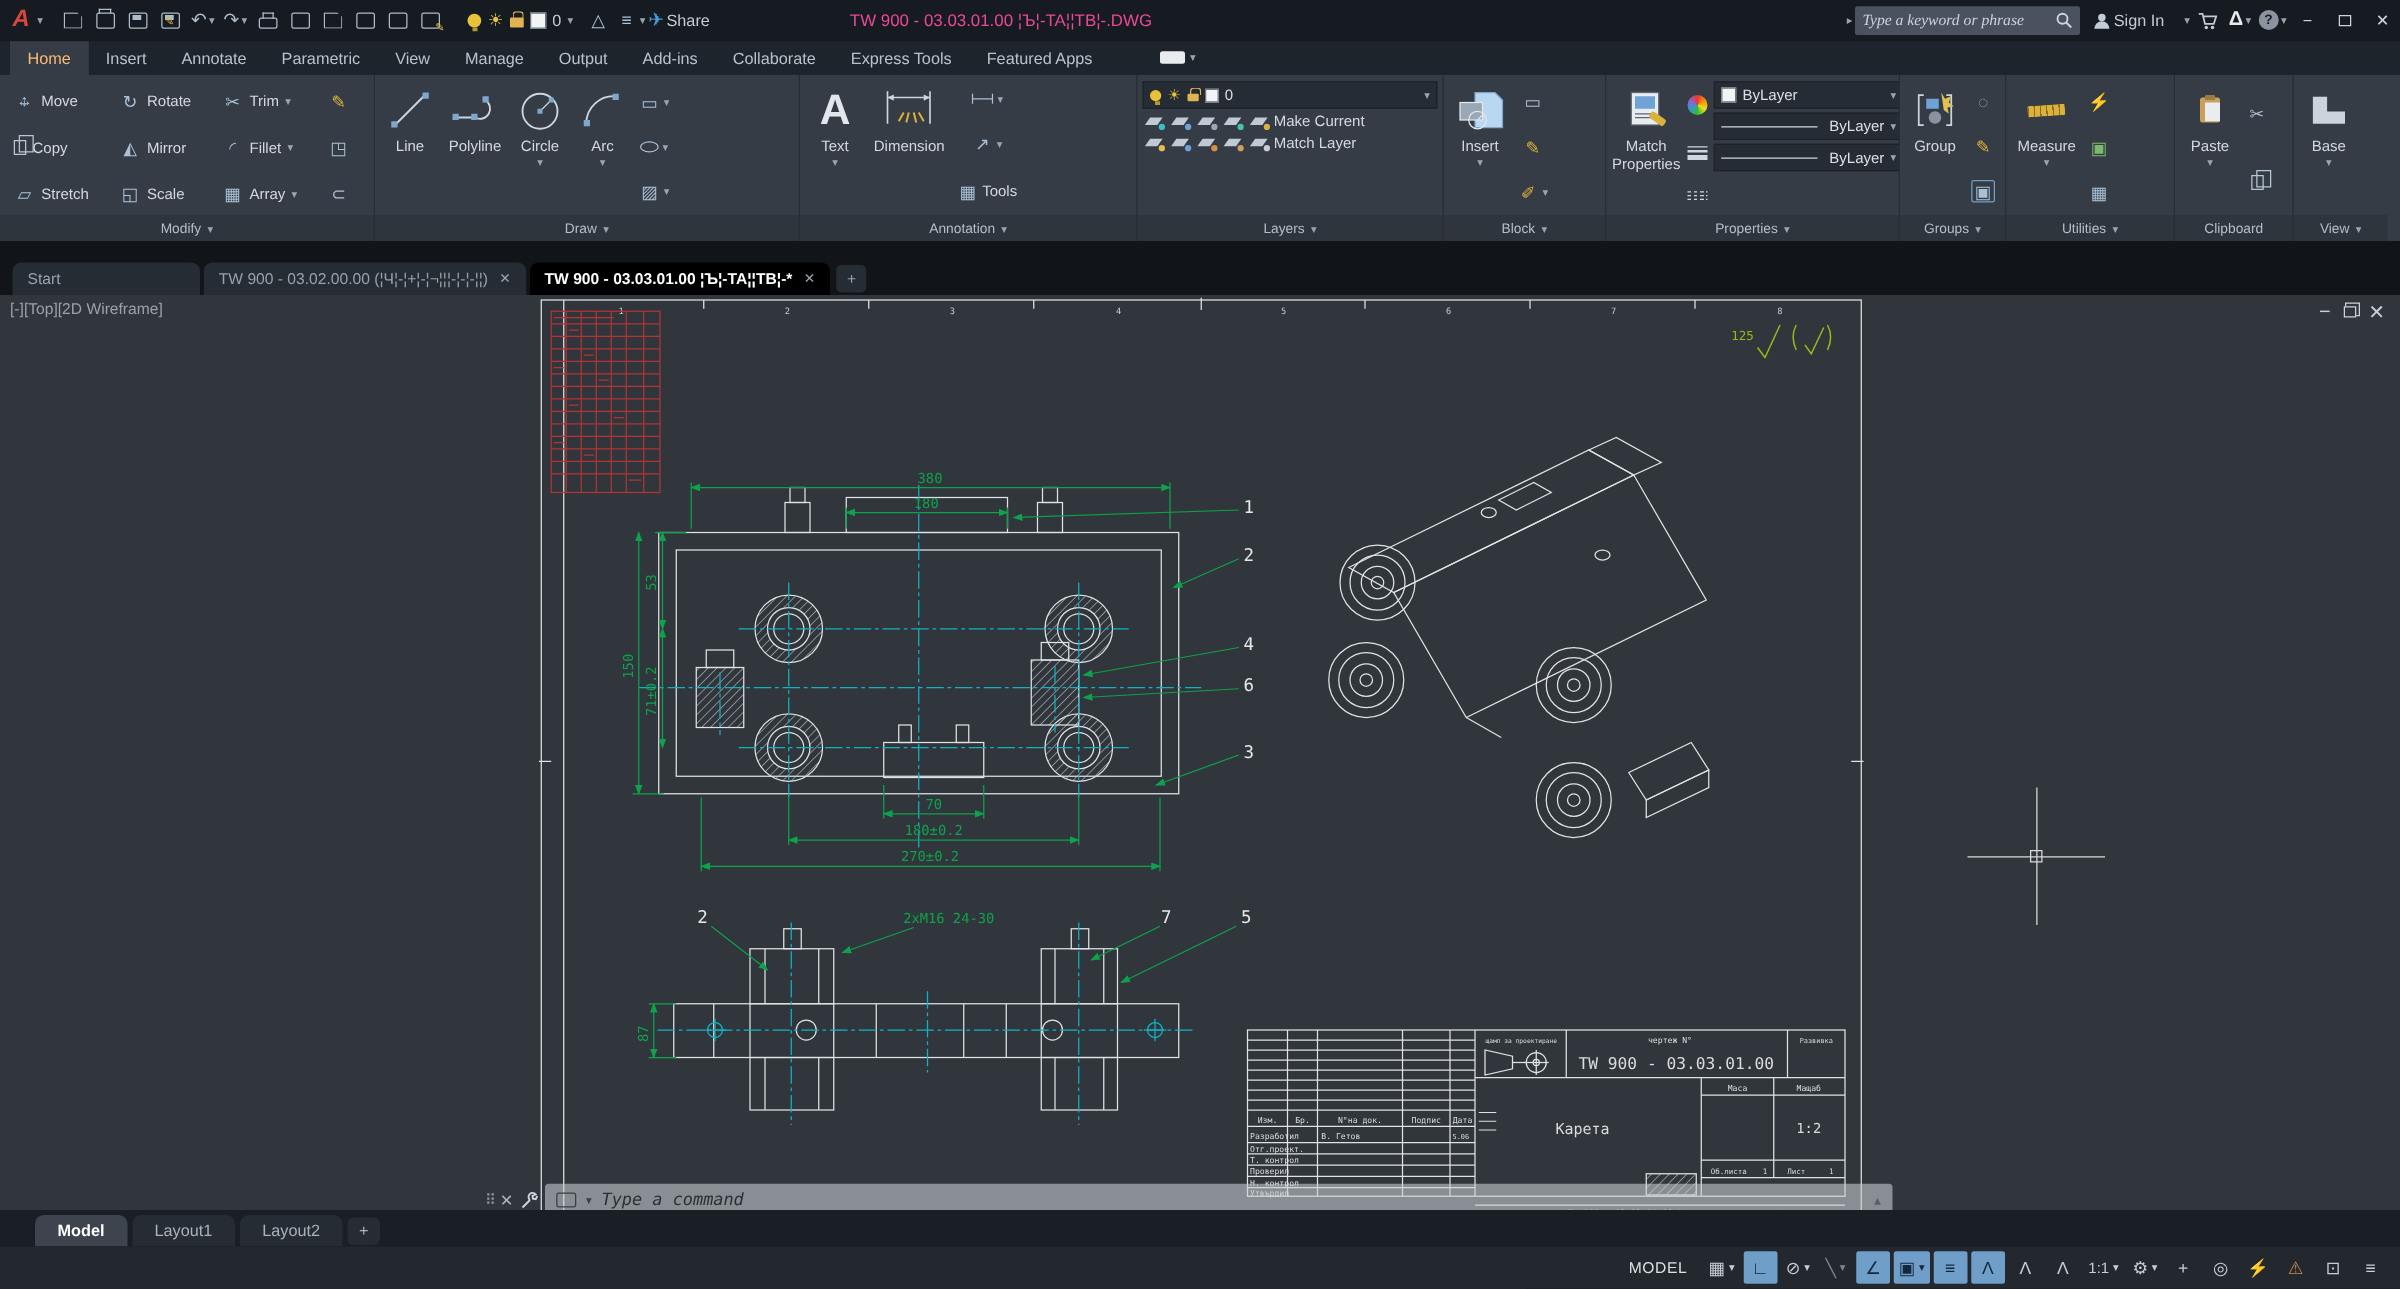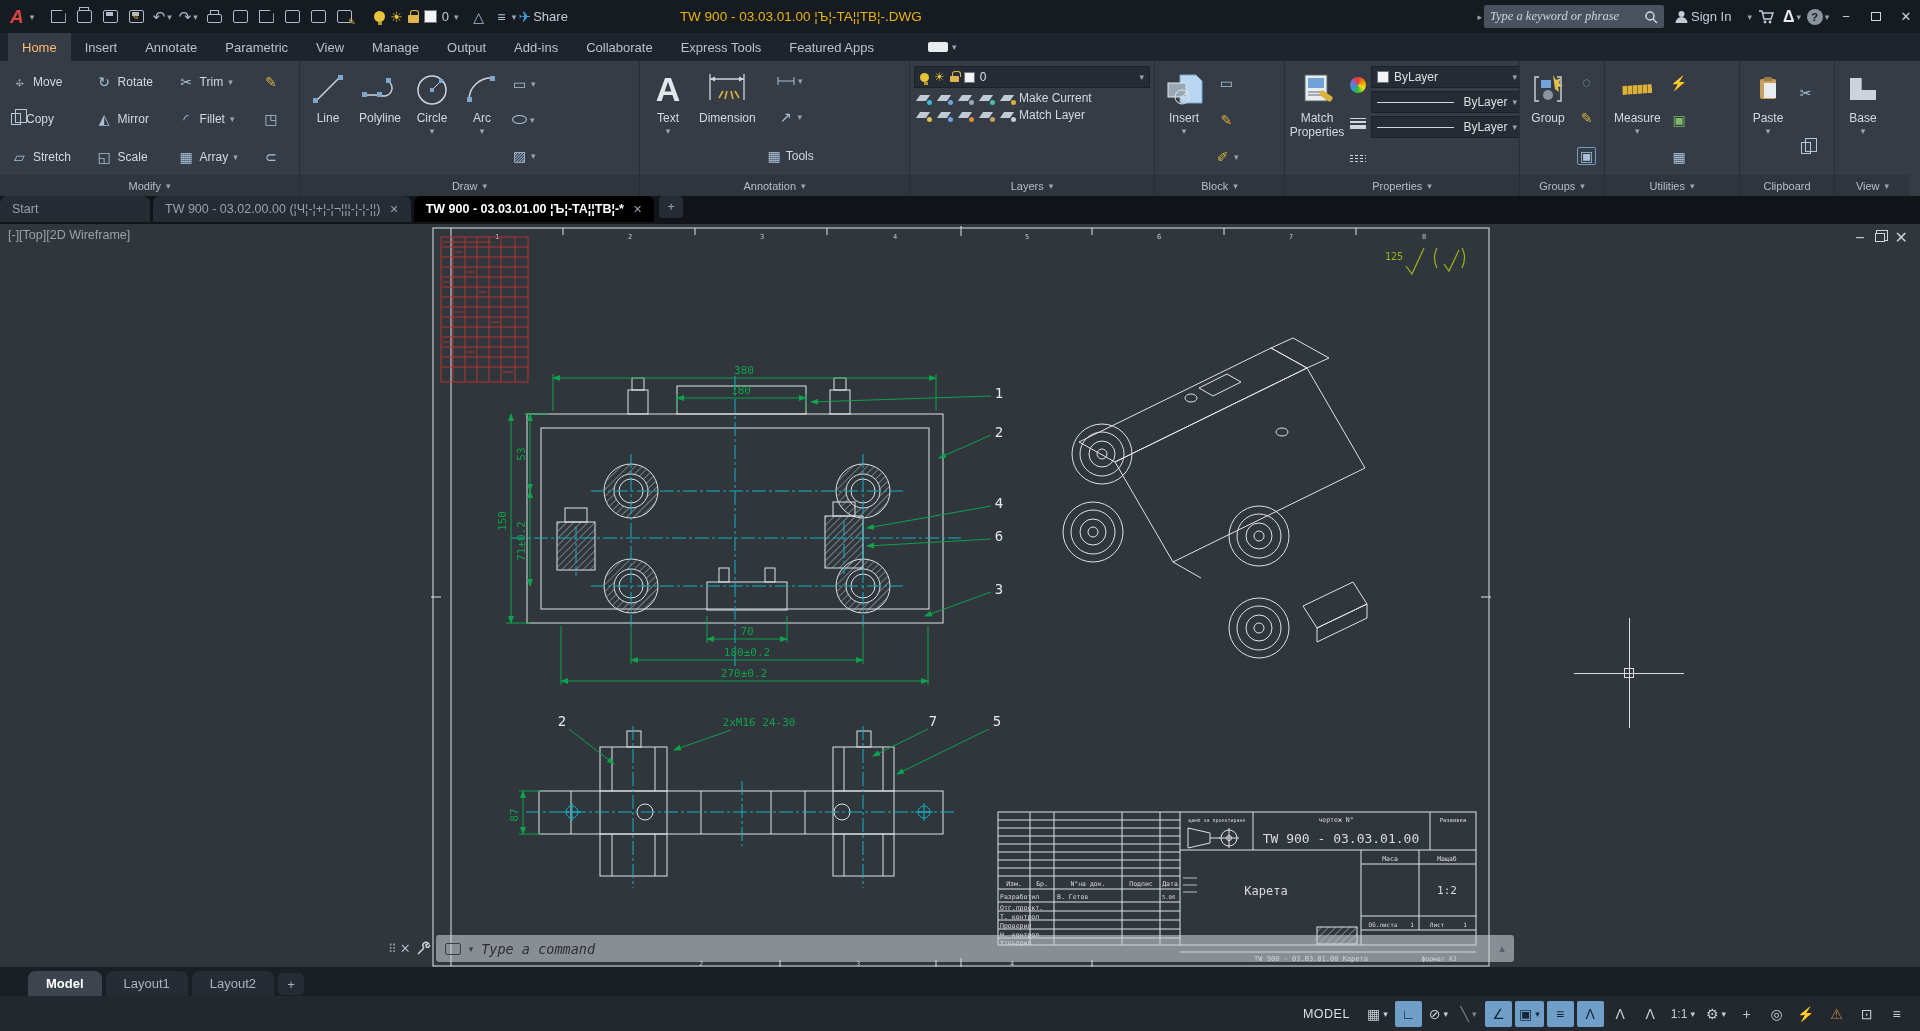--- a/index.html
+++ b/index.html
@@ -20,21 +20,21 @@
   .qi.print{height:9px;margin-top:4px}
   .qi.print::after{content:"";position:absolute;left:2px;top:-5px;width:7px;height:4px;border:1.5px solid #aebccb;border-bottom:none}
   .qi.pencil::after{content:"✎";position:absolute;right:-5px;bottom:-5px;font-size:9px;color:#d9b13b}
   .bulb{width:11px;height:11px;border-radius:50%;background:#e8c33a;position:relative}
   .bulb::after{content:"";position:absolute;left:3.5px;bottom:-3px;width:4px;height:3px;background:#b5952c}
   .sun{color:#e8c33a;font-size:14px}
   .lock{width:11px;height:8px;background:#e0b44e;position:relative;border-radius:1px;margin-top:4px}
   .lock::before{content:"";position:absolute;top:-5px;left:2px;width:7px;height:5px;border:1.5px solid #e0b44e;border-bottom:none;border-radius:3px 3px 0 0}
   .swatch{width:13px;height:13px;background:#f2f4f6;border:1px solid #6c7680}
   .layerfield{display:flex;align-items:center;gap:5px;padding:0 6px;height:24px}
-  .tb-title{flex:0 0 auto;margin:0 30px 0 110px;color:#eab308;font-size:13.5px;white-space:nowrap}
+  .tb-title{flex:0 0 auto;margin:0 30px 0 110px;color:#ec4899;font-size:13.5px;white-space:nowrap}
   .searchwrap{display:flex;align-items:center;background:#49525e;border-radius:2px;height:23px;padding:0 6px;gap:4px}
   .searchwrap input{background:transparent;border:none;outline:none;color:#e6eaee;font-style:italic;font-size:12.5px;width:150px;font-family:Liberation Serif, serif}
   .searchwrap input::placeholder{color:#cdd4dc}
   .winbtn{width:28px;height:26px;display:flex;align-items:center;justify-content:center;color:#cfd4d9;font-size:13px}
   .restore{width:10px;height:9px;border:1.5px solid #cfd4d9;position:relative;background:#161b21}
   .restore::before{content:"";position:absolute;right:-4px;top:-4px;width:10px;height:9px;border:1.5px solid #cfd4d9;z-index:-1}
   .spacer{flex:1}
 
   
   .ribbontabs{height:28px;background:#1e242b;display:flex;align-items:stretch;padding-left:8px;font-size:13px}
@@ -75,21 +75,21 @@
   .ruler{width:30px;height:9px;background:#d9b13b;background-image:repeating-linear-gradient(90deg,#8a6f22 0 1px,transparent 1px 5px);border-radius:1px;transform:rotate(-4deg)}
   .clipb{width:16px;height:20px;background:#c9a05c;border-radius:2px;position:relative}
   .clipb::before{content:"";position:absolute;left:4px;top:-2px;width:8px;height:4px;background:#9a7b42;border-radius:1px}
   .clipb::after{content:"";position:absolute;left:4px;top:4px;width:12px;height:15px;background:#e9edf0}
   .baseL{width:26px;height:22px;background:#ccd3da;clip-path:polygon(0 0,45% 0,45% 55%,100% 55%,100% 100%,0 100%)}
   .icopy{width:10px;height:12px;border:1px solid #b9c6d4;position:relative;background:#353c45}
   .icopy::after{content:"";position:absolute;left:3px;top:-5px;width:10px;height:12px;border:1px solid #b9c6d4}
   .selhl{border:1px solid #6f9fc9;border-radius:2px}
 
   
-  .doctabs{height:28px;background:#11151a;display:flex;padding-left:0;font-size:12.5px}
+  .doctabs{height:43px;background:#11151a;display:flex;align-items:flex-end;padding-left:10px;font-size:12.5px}
   .dtab{height:26px;display:flex;align-items:center;gap:9px;padding:0 12px;color:#98a1ab;background:#262c33;border-radius:7px 7px 0 0;margin-right:3px;white-space:nowrap}
   .dtab.active{background:#000000;color:#fff;font-weight:bold}
   .dtab .x{font-size:11px;color:#9aa3ad;font-weight:normal}
   .dplus{width:24px;height:22px;display:flex;align-items:center;justify-content:center;color:#9aa3ad;background:#262c33;border-radius:4px;margin-left:2px;margin-bottom:2px}
 
   
   .canvas{position:relative;height:743px;background:#31363c;overflow:hidden}
   .vplabel{position:absolute;left:8px;top:4px;color:#9ba1a8;font-size:12.5px;z-index:3}
   .canvasbtns{position:absolute;right:12px;top:4px;display:flex;gap:10px;z-index:3;color:#c9ced4;align-items:center}
   .sheet{position:absolute;left:431px;top:2px}

